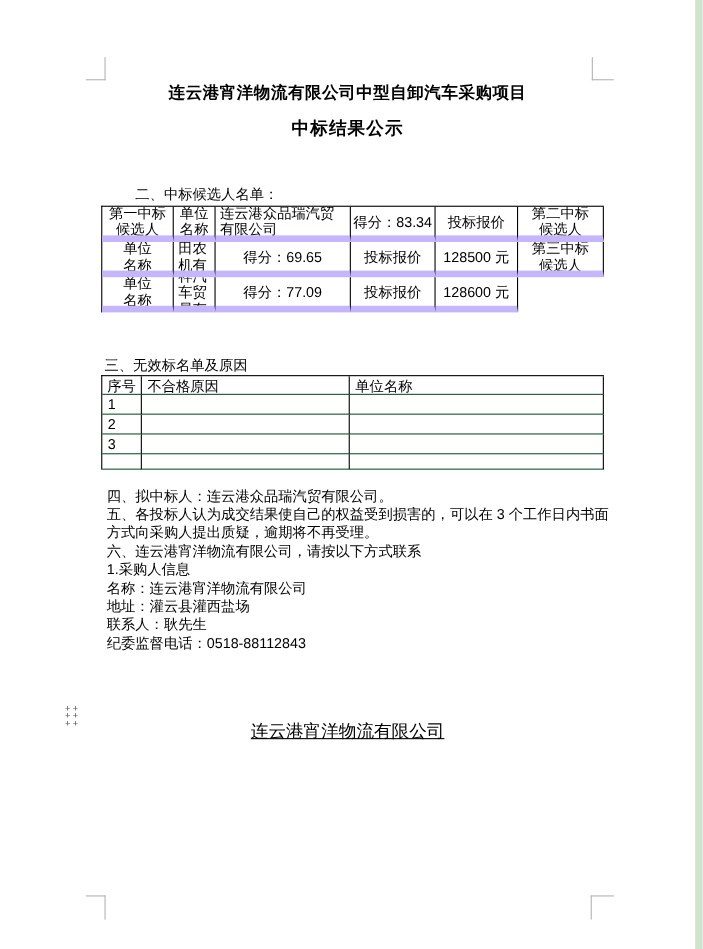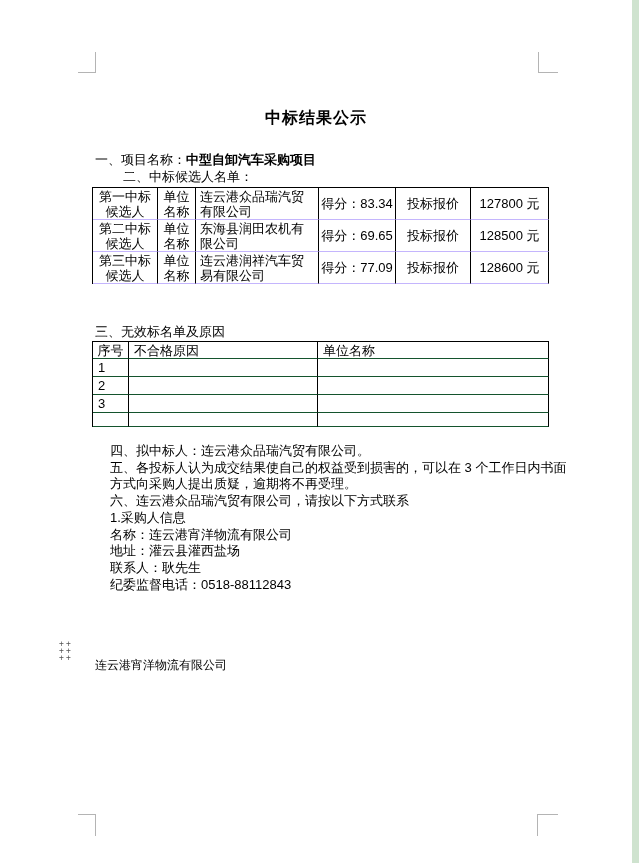--- a/index.html
+++ b/index.html
@@ -21,75 +21,74 @@
   .line{position:absolute;left:95px;font-size:13px;line-height:17px;white-space:nowrap;}
   .p1{top:151px;}
   .p2{top:168px;margin-left:28px;}
   .s3{top:323px;}
   .bold{font-weight:bold;}
 
   
   .winners{position:absolute;left:92px;top:187px;display:grid;
            grid-template-columns:65px 38px 123px 77px 75px 78px;
            grid-auto-rows:32px;border-top:1px solid #000;border-left:1px solid #000;}
-  .winners>div{border-right:1px solid #000;border-bottom:1px solid #c4b5fd;
+  .winners>div{border-right:1px solid #000;border-bottom:6px solid #c4b5fd;
            display:flex;align-items:center;justify-content:center;text-align:center;
            font-size:13px;line-height:15px;white-space:pre-line;overflow:hidden;}
   .winners>div.cell-left{justify-content:flex-start;text-align:left;padding-left:4px;}
 
   
   .invalid{position:absolute;left:92px;top:341px;display:grid;
            grid-template-columns:36px 189px 231px;
            grid-template-rows:17px 18px 18px 18px 14px;
            border-top:1px solid #000;border-left:1px solid #000;}
   .invalid>div{border-right:1px solid #000;border-bottom:1px solid #14532d;
            display:flex;align-items:center;font-size:13px;line-height:15px;
            padding-left:5px;overflow:hidden;}
   .invalid>div.hdr{font-size:13px;}
   .invalid>div.c-no-hdr{justify-content:center;padding-left:0;}
 
-  .text-block{position:absolute;left:110px;top:443px;width:450px;font-size:13px;line-height:16.7px;}
+  .text-block{position:absolute;left:97px;top:443px;width:450px;font-size:13px;line-height:16.7px;}
   .text-block div{white-space:nowrap;}
 
-  .footer-block{position:absolute;left:95px;top:657px;width:442px;text-align:left;
-                font-size:12px;line-height:17.5px;}
+  .footer-block{position:absolute;left:95px;top:657px;width:442px;text-align:center;
+                font-size:16px;line-height:17.5px;text-decoration:underline;}
 
   .dots-handle{position:absolute;left:58px;top:640px;display:grid;
                grid-template-columns:7px 7px;grid-auto-rows:7px;}
   .dots-handle span{display:flex;align-items:center;justify-content:center;
                font-size:8px;line-height:7px;color:#555;
                font-family:"DejaVu Sans Mono",monospace;}
 </style>
 </head>
 <body>
 
 <div class="screen">
 
   <div class="edge-strip"></div>
 
   <div class="mark mark-tl"></div>
   <div class="mark mark-tr"></div>
   <div class="mark mark-bl"></div>
   <div class="mark mark-br"></div>
 
+  <div class="doc-title">连云港宵洋物流有限公司中型自卸汽车采购项目</div>
   <div class="doc-subtitle">中标结果公示</div>
 
-  <div class="line p1"><span>一、项目名称：</span><span class="bold">中型自卸汽车采购项目</span></div>
   <div class="line p2">二、中标候选人名单：</div>
 
   <div class="winners">
     <div class="cell">第一中标
 候选人</div>
     <div class="cell">单位
 名称</div>
     <div class="cell cell-left">连云港众品瑞汽贸
 有限公司</div>
     <div class="cell">得分：83.34</div>
     <div class="cell">投标报价</div>
-    <div class="cell">127800 元</div>
 
     <div class="cell">第二中标
 候选人</div>
     <div class="cell">单位
 名称</div>
     <div class="cell cell-left">东海县润田农机有
 限公司</div>
     <div class="cell">得分：69.65</div>
     <div class="cell">投标报价</div>
     <div class="cell">128500 元</div>
@@ -126,21 +125,21 @@
 
     <div></div>
     <div></div>
     <div></div>
   </div>
 
   <div class="text-block">
     <div>四、拟中标人：连云港众品瑞汽贸有限公司。</div>
     <div>五、各投标人认为成交结果使自己的权益受到损害的，可以在 3 个工作日内书面</div>
     <div>方式向采购人提出质疑，逾期将不再受理。</div>
-    <div>六、连云港众品瑞汽贸有限公司，请按以下方式联系</div>
+    <div>六、连云港宵洋物流有限公司，请按以下方式联系</div>
     <div>1.采购人信息</div>
     <div>名称：连云港宵洋物流有限公司</div>
     <div>地址：灌云县灌西盐场</div>
     <div>联系人：耿先生</div>
     <div>纪委监督电话：0518-88112843</div>
   </div>
 
   <div class="dots-handle">
     <span>+</span>
     <span>+</span>

